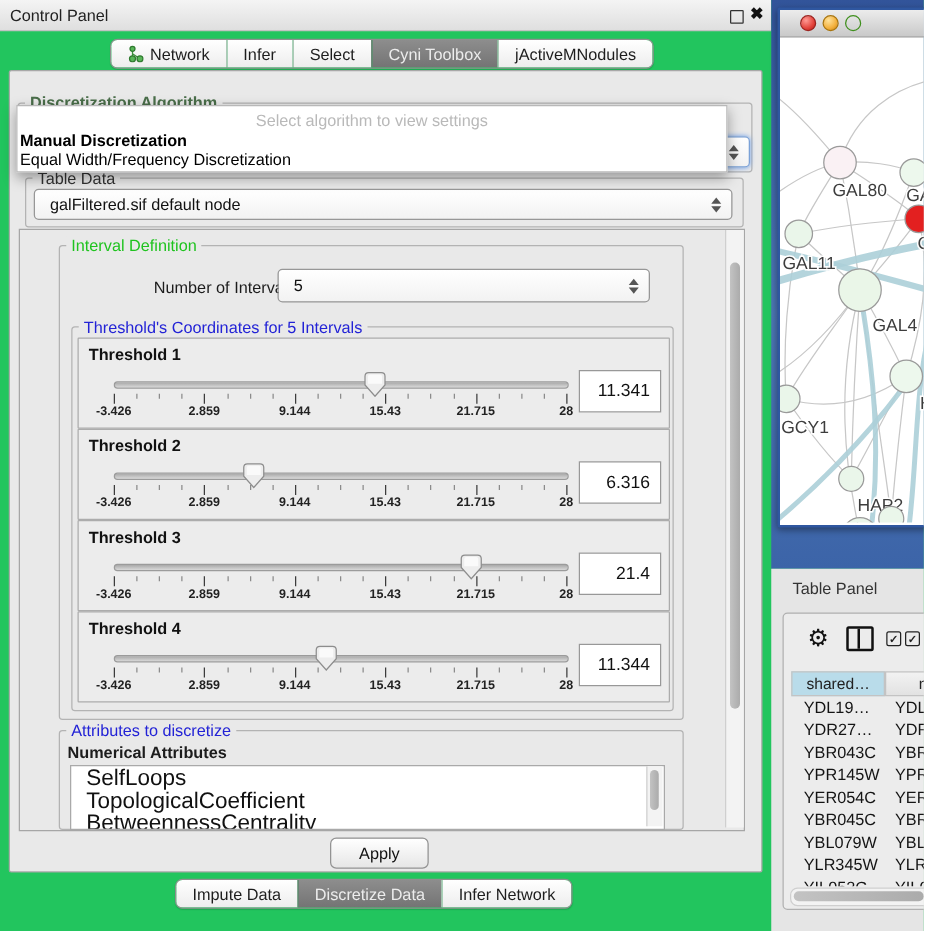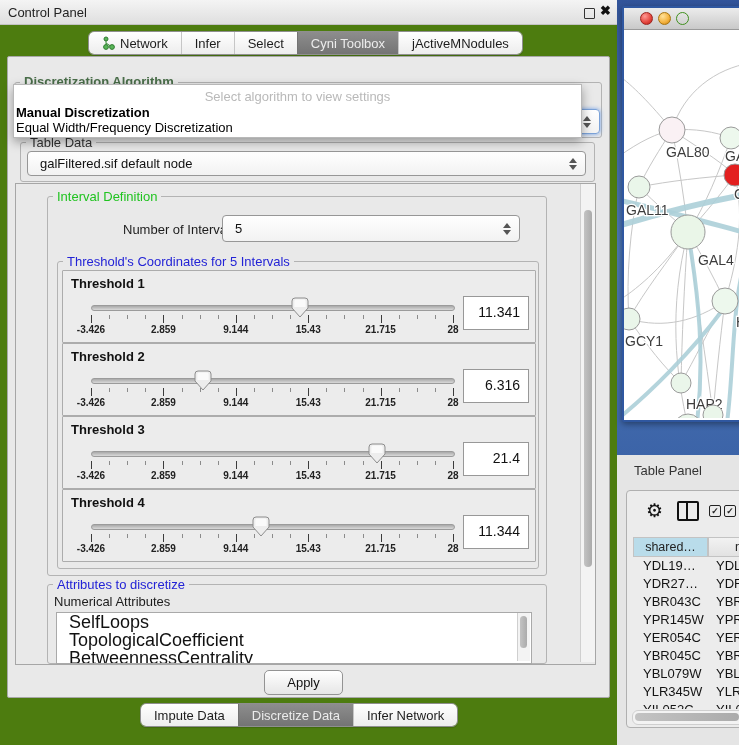--- a/index.html
+++ b/index.html
@@ -1,16 +1,16 @@
 <!DOCTYPE html>
 <html><head>
 <meta charset="utf-8">
 <style>
   html,body{margin:0;padding:0;}
-  #app{position:relative;width:739px;height:745px;overflow:hidden;background:#4d7c0f;
+  #app{position:relative;width:739px;height:745px;overflow:hidden;background:#22c55e;
        font-family:"Liberation Sans",sans-serif;font-size:13px;color:#1c1c1c;}
   .abs{position:absolute;}
 
   
   .titlebar{left:0;top:0;width:617px;height:24px;background:linear-gradient(#f4f4f4,#dfdfdf);
             border-bottom:1px solid #c2c2c2;}
   .titlebar .t{position:absolute;left:8px;top:5px;font-size:13px;color:#222;}
   .float-btn{position:absolute;left:584px;top:8px;width:9px;height:9px;border:1.5px solid #333;border-radius:1px;}
   .close-btn{position:absolute;left:600px;top:3px;font-size:13px;font-weight:bold;color:#111;}
 
@@ -312,21 +312,21 @@
         <svg width="18" height="22" style="position: absolute; left: 189.1px; top: 26px;">
           <path d="M4,1 h10 q3,0 3,3 v7 l-8,9 l-8,-9 v-7 q0,-3 3,-3 z" fill="#ededed" stroke="#8d8d8d"></path>
           <path d="M5,2.6 h8 q1.6,0 1.6,1.6 v5.8 h-11.2 v-5.8 q0,-1.6 1.6,-1.6 z" fill="#fafafa"></path>
         </svg>
         <div class="valbox" style="left: 400px; top: 25px; width: 66px; height: 34px;">11.344</div>
       </div>
     </div>
 
   <div class="abs groupbox" style="left:47px;top:584px;width:498px;height:78px;"></div>
   <div class="abs grouplabel" id="attrLabel" style="left: 53px; top: 577px; color: rgb(35, 35, 214);">Attributes to discretize</div>
-  <div class="abs" style="left:54px;top:594px;font-weight:normal;font-size:13px;">Numerical Attributes</div>
+  <div class="abs" style="left:54px;top:594px;font-weight:bold;font-size:13px;">Numerical Attributes</div>
   <div class="abs attrlist" style="left:56px;top:612px;width:474px;height:50px;" id="attrList">
       <div class="item">SelfLoops</div>
       <div class="item">TopologicalCoefficient</div>
       <div class="item">BetweennessCentrality</div>
     </div>
   <div class="abs vtrack" style="left:517px;top:613px;width:12px;height:48px;">
     <div class="vthumb" style="position:absolute;left:2px;top:3px;width:7px;height:32px;"></div>
   </div>
 
   <div class="abs pushbtn" style="left:264px;top:670px;width:77px;height:23px;">Apply</div>

